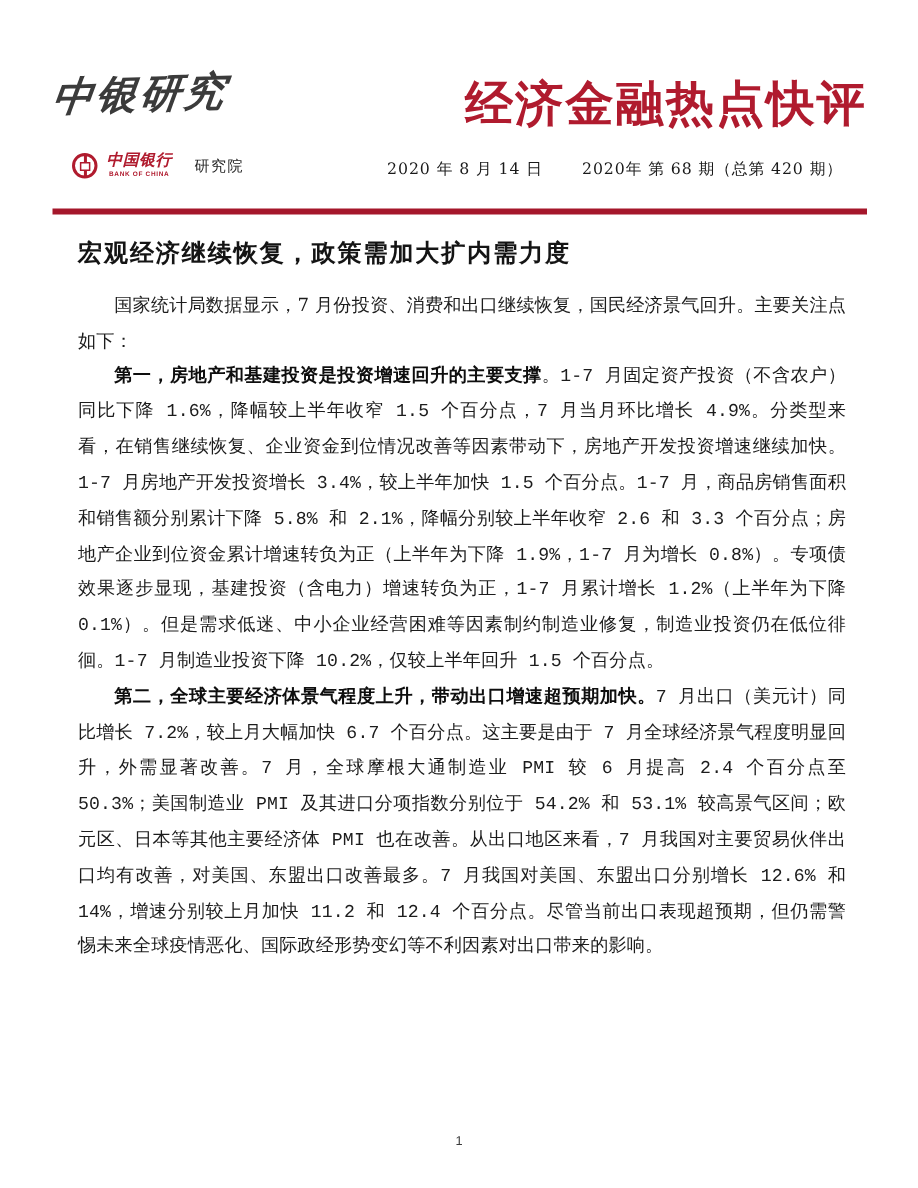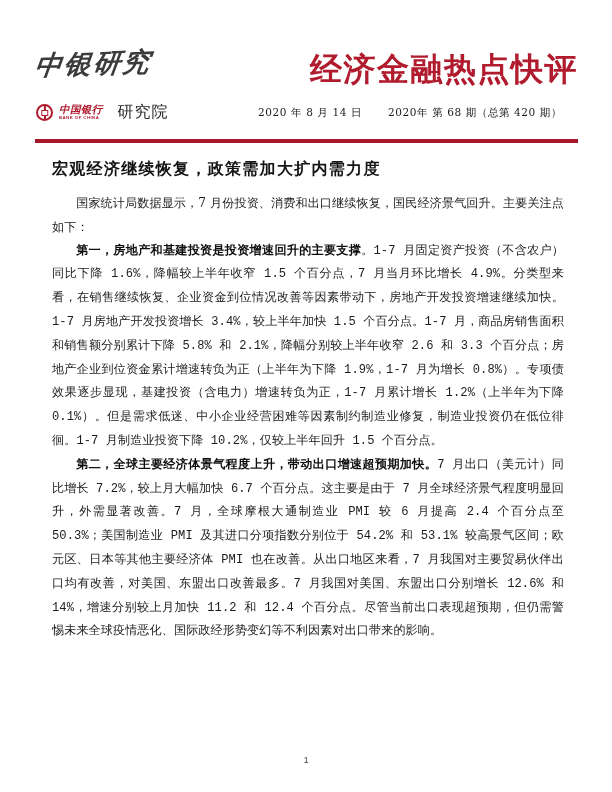--- a/index.html
+++ b/index.html
@@ -49,25 +49,26 @@
     letter-spacing: 2px;
     line-height: 1;
     transform: skewX(-9deg) rotate(-2.2deg);
     transform-origin: left center;
     display: inline-block;
     white-space: nowrap;
   }
 
   .brand-row {
     position: absolute;
-    left: 1px;
+    left: 13px;
     top: 50px;
     display: flex;
     align-items: center;
     gap: 6px;
+    text-align: center;
   }
 
   .boc-mark {
     width: 17px;
     height: 17px;
     border-radius: 50%;
     border: 2.1px solid #b01b2e;
     position: relative;
     flex: none;
     box-sizing: border-box;
@@ -111,21 +112,21 @@
   .boc-en {
     font-size: 4.3px;
     font-weight: bold;
     color: #b01b2e;
     letter-spacing: 0.45px;
     margin-top: 1.6px;
     font-family: "Liberation Sans", sans-serif;
   }
 
   .institute {
-    font-size: 16px;
+    font-size: 10px;
     color: #262626;
     margin-left: 9px;
     letter-spacing: 1px;
     font-family: "DejaVu Serif", "Liberation Serif", serif;
   }
 
   .masthead-title {
     position: absolute;
     right: 0;
     top: 0px;

